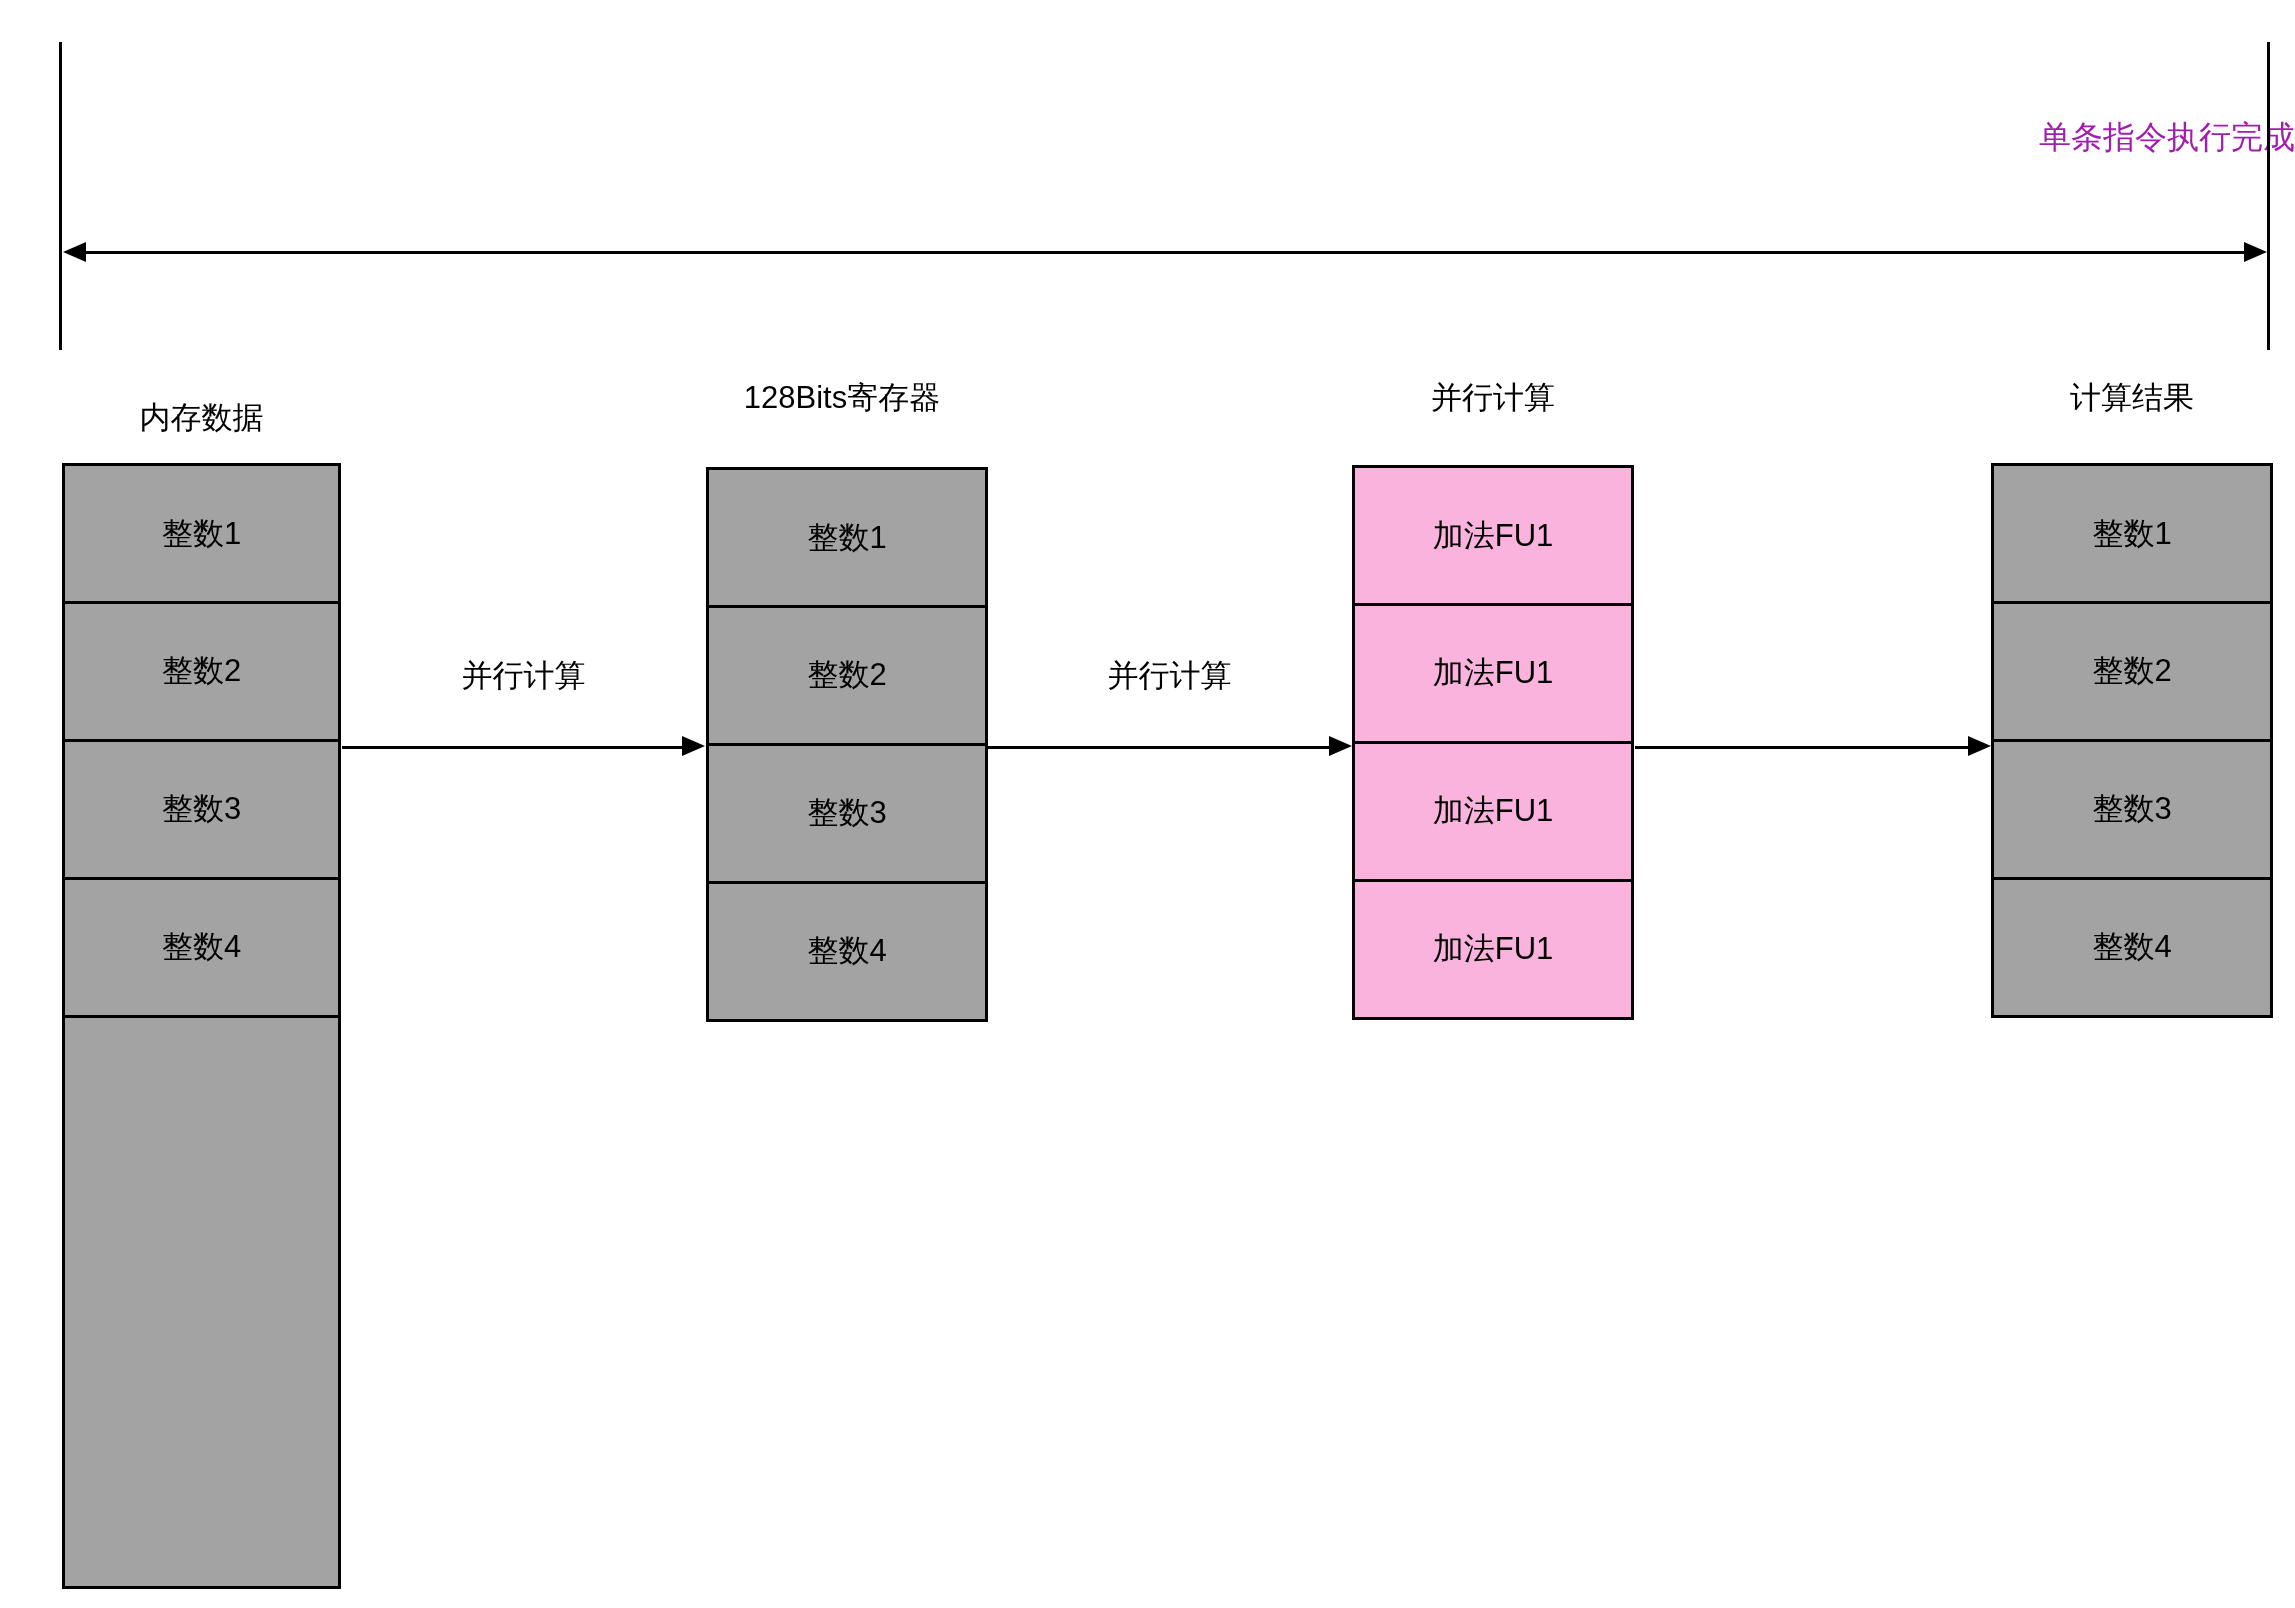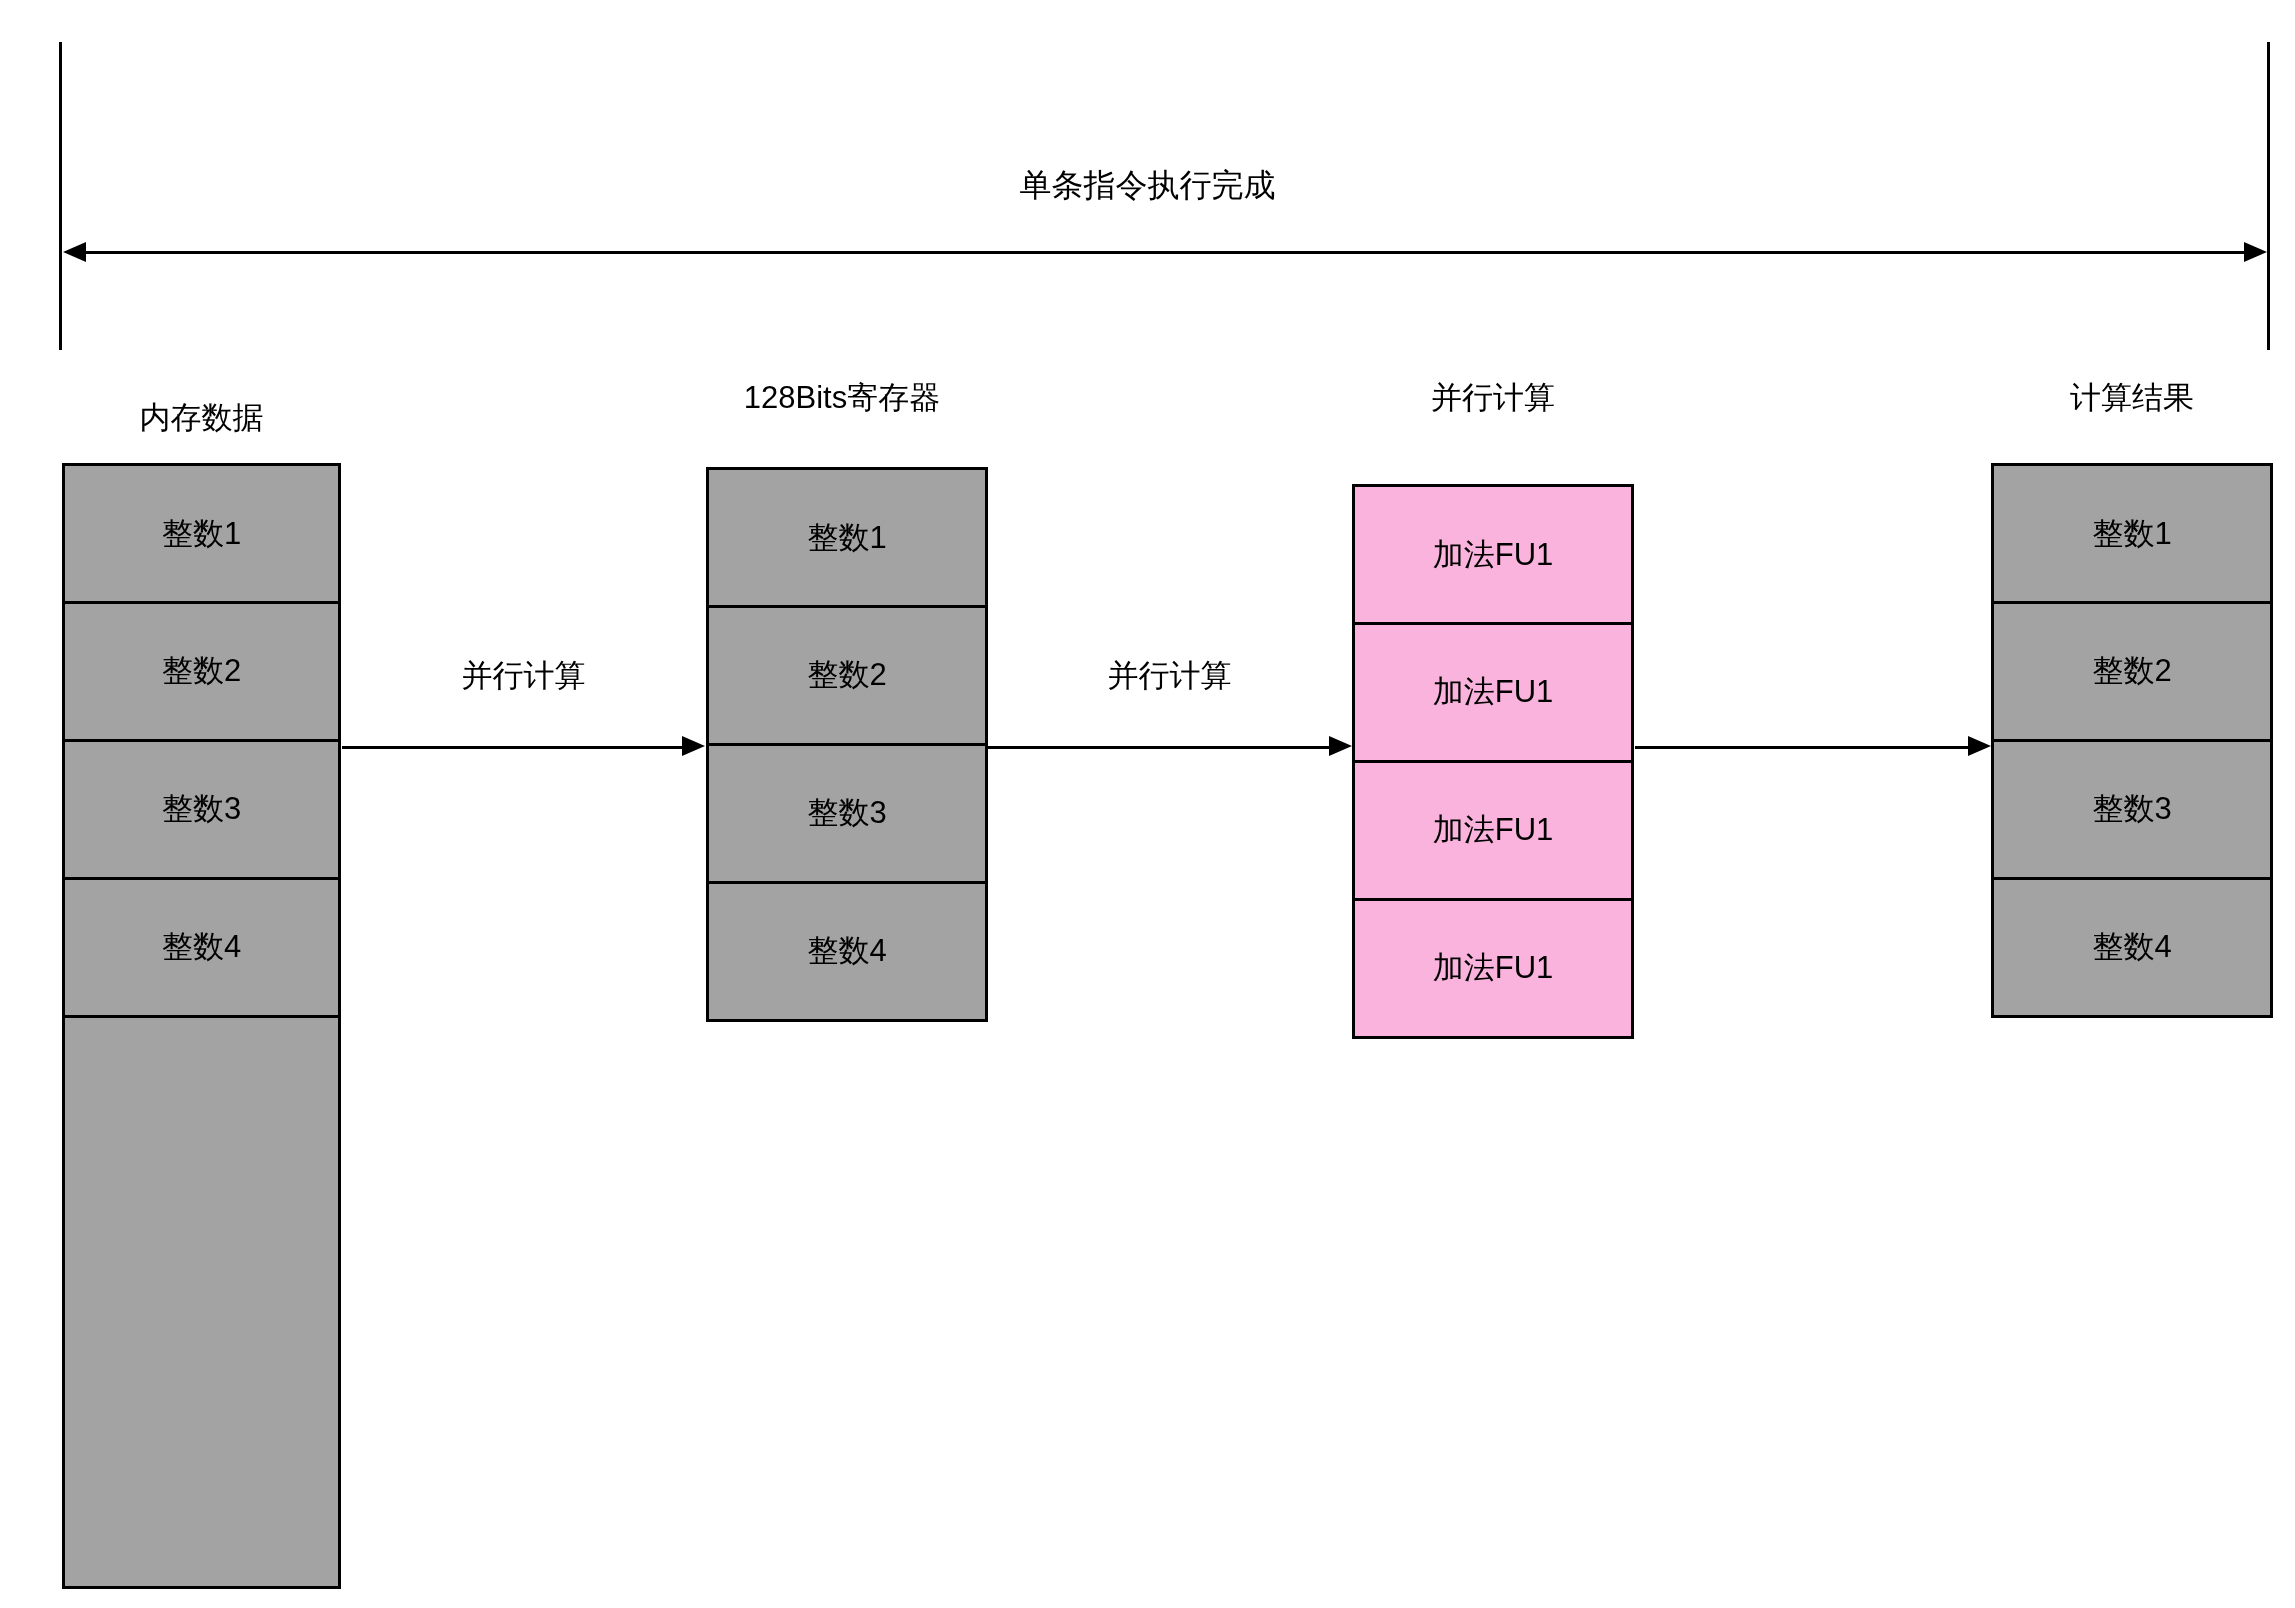--- a/index.html
+++ b/index.html
@@ -33,24 +33,23 @@
     position: absolute;
     width: 0; height: 0;
     border-top: 10.8px solid transparent;
     border-bottom: 10.8px solid transparent;
     border-right: 23px solid #000;
   }
   .title-text {
     position: absolute;
     left: 0;
     width: 100%;
-    text-align: center;
+    text-align: right;
     font-size: 32px;
-    color: #000000;
-    margin-top: 48px;
+    color: #a21caf;
   }
   .col-header {
     position: absolute;
     text-align: center;
     font-size: 31px;
     color: #000;
     height: 39px;
     line-height: 39px;
   }
   .col {
@@ -106,21 +105,21 @@
     <div class="cell teal tail"></div>
   </div>
 
   <div class="col" style="left: 706px; top: 467px; width: 282px;">
     <div class="cell teal">整数1</div>
     <div class="cell teal">整数2</div>
     <div class="cell teal">整数3</div>
     <div class="cell teal">整数4</div>
   </div>
 
-  <div class="col" style="left: 1352px; top: 484px; width: 282px;">
+  <div class="col" style="left: 1352px; top: 465px; width: 282px;">
     <div class="cell pink">加法FU1</div>
     <div class="cell pink">加法FU1</div>
     <div class="cell pink">加法FU1</div>
     <div class="cell pink">加法FU1</div>
   </div>
 
   <div class="col" style="left: 1991px; top: 463px; width: 282px;">
     <div class="cell teal">整数1</div>
     <div class="cell teal">整数2</div>
     <div class="cell teal">整数3</div>

